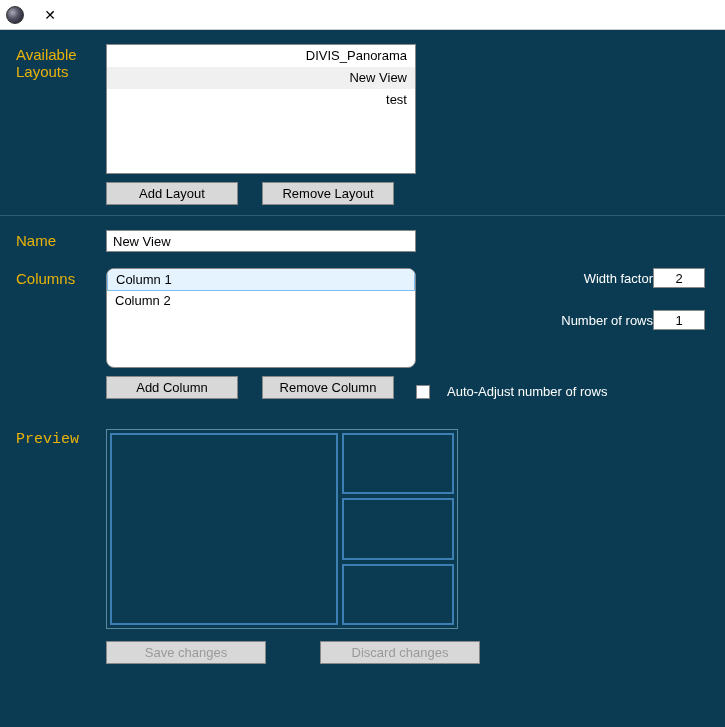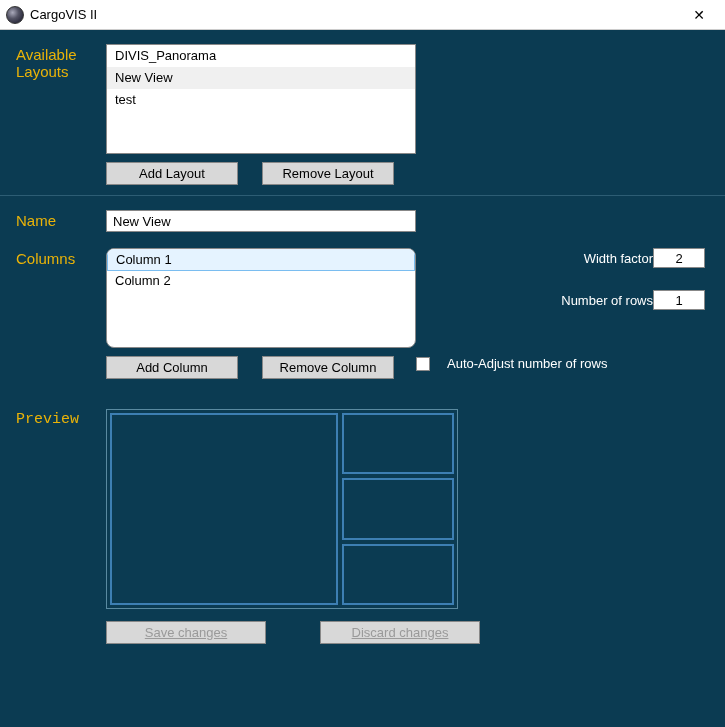--- a/index.html
+++ b/index.html
@@ -42,21 +42,21 @@
     .row { display: flex; align-items: flex-start; margin-bottom: 8px; }
     .label-col { width: 90px; padding-top: 2px; color: #eab308; font-size: 15px; }
 
     .listbox {
       background: #fff;
       color: #000;
       border: 1px solid #888;
       font-size: 13px;
       overflow: hidden;
     }
-    .layouts-list { width: 310px; height: 110px; }
+    .layouts-list { width: 310px; height: 130px; text-align: right; }
     .columns-list { width: 310px; height: 100px; border-radius: 8px; }
 
     .list-item {
       padding: 3px 8px;
       cursor: default;
       border-bottom: 1px solid transparent;
     }
     .list-item.selected {
       background: #e5f3ff;
       border: 1px solid #7abdf0;
@@ -74,21 +74,20 @@
       padding: 3px 8px;
       font-size: 13px;
       text-align: center;
       cursor: pointer;
       width: 132px;
     }
     .btn.disabled {
       color: #9a9a9a;
       background: #d8d8d8;
       cursor: default;
-      text-decoration: underline;
     }
     .btn.wide { width: 160px; }
 
     .separator {
       border: none;
       border-top: 1px solid #2d5d74;
       margin: 6px -16px 14px -16px;
     }
 
     .text-input {
@@ -168,21 +167,20 @@
       gap: 54px;
       margin-left: 90px;
       margin-top: 12px;
     }
   </style>
 </head>
 <body>
 
 <div class="titlebar">
   <div class="app-icon"></div>
-  <div class="title">CargoVIS II</div>
   <div class="close-btn">
     <span>✕</span>
   </div>
 </div>
 
 <div class="content">
 
   <div class="row">
     <div class="label-col">Available Layouts</div>
     <div class="listbox layouts-list">
@@ -214,21 +212,21 @@
         <span class="flabel">Width factor</span>
         <input class="small-input" value="2" style="">
       </div>
       <div class="field-row">
         <span class="flabel">Number of rows</span>
         <input class="small-input" value="1" style="">
       </div>
     </div>
   </div>
 
-  <div style="display:flex;align-items:flex-start;margin-left:90px;margin-top:6px;">
+  <div style="display:flex;align-items:flex-end;margin-left:90px;margin-top:6px;">
     <div class="btn">Add Column</div>
     <div style="width:24px;"></div>
     <div class="btn">Remove Column</div>
     <div class="checkbox-row">
       <div class="checkbox"></div>
       <span>Auto-Adjust number of rows</span>
     </div>
   </div>
 
   <div class="preview-row">

